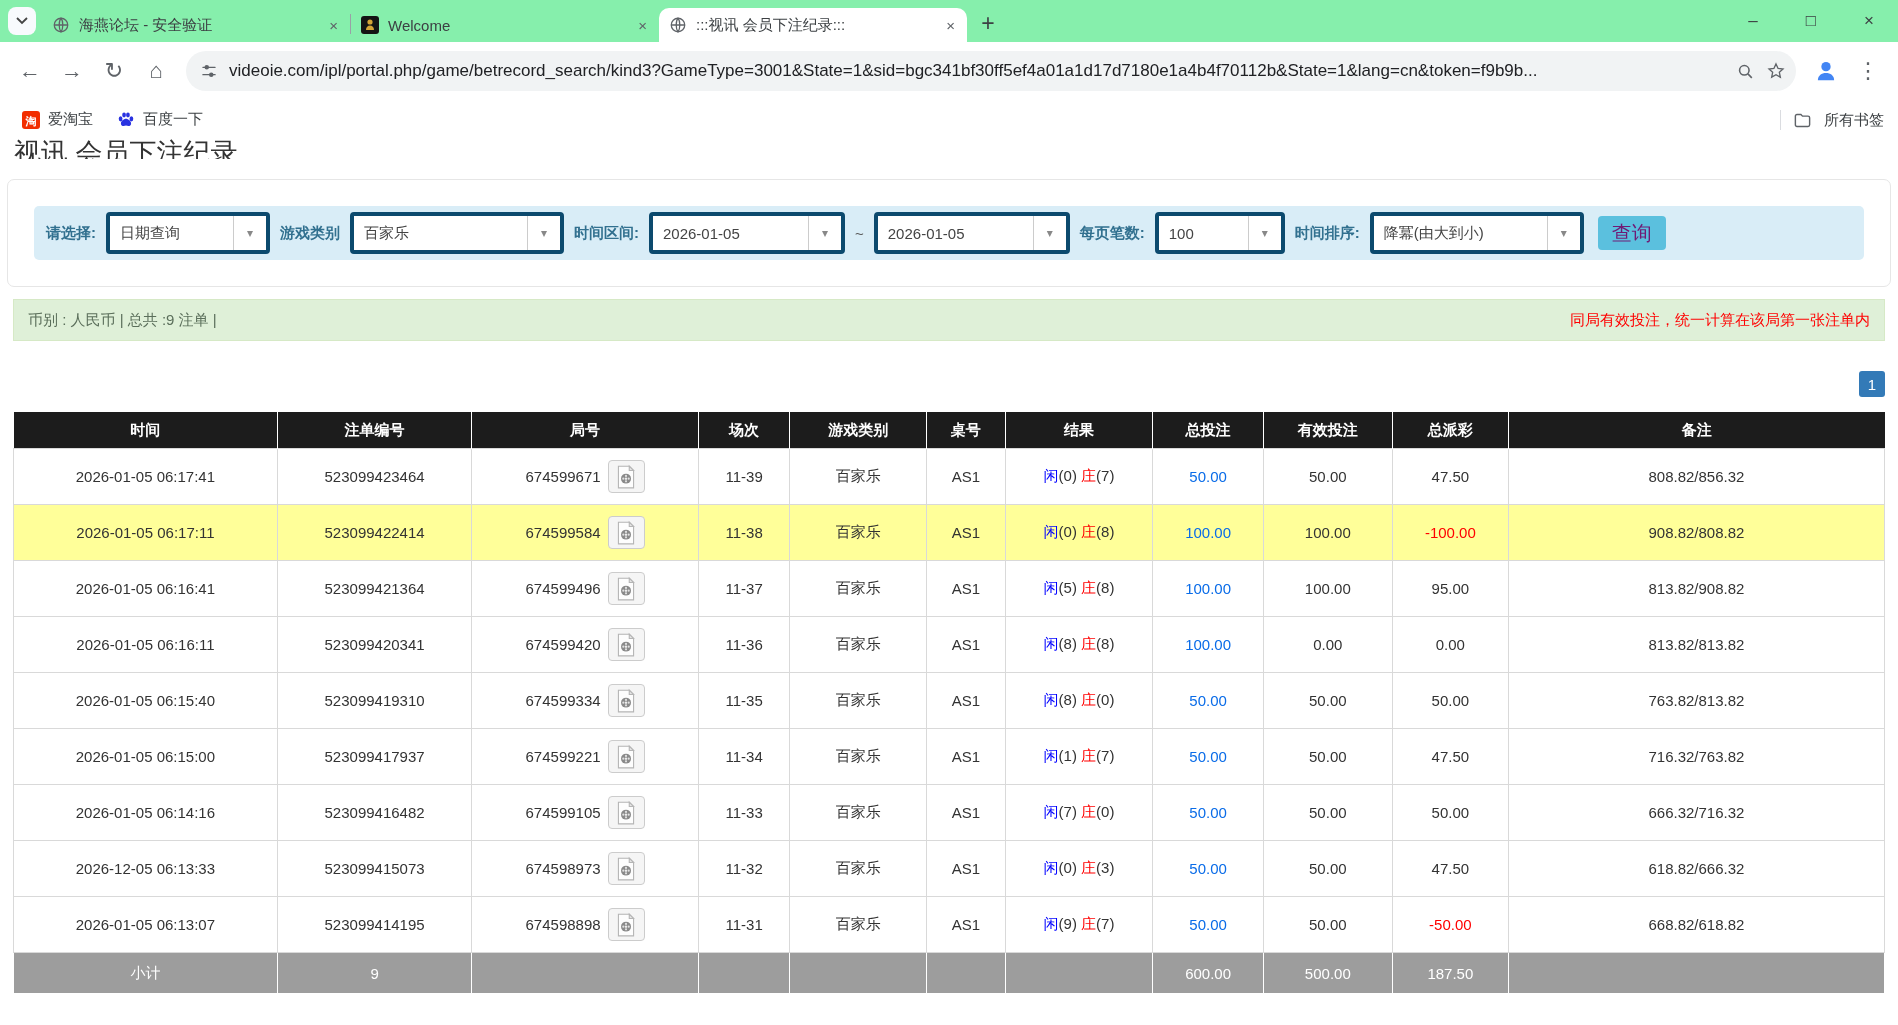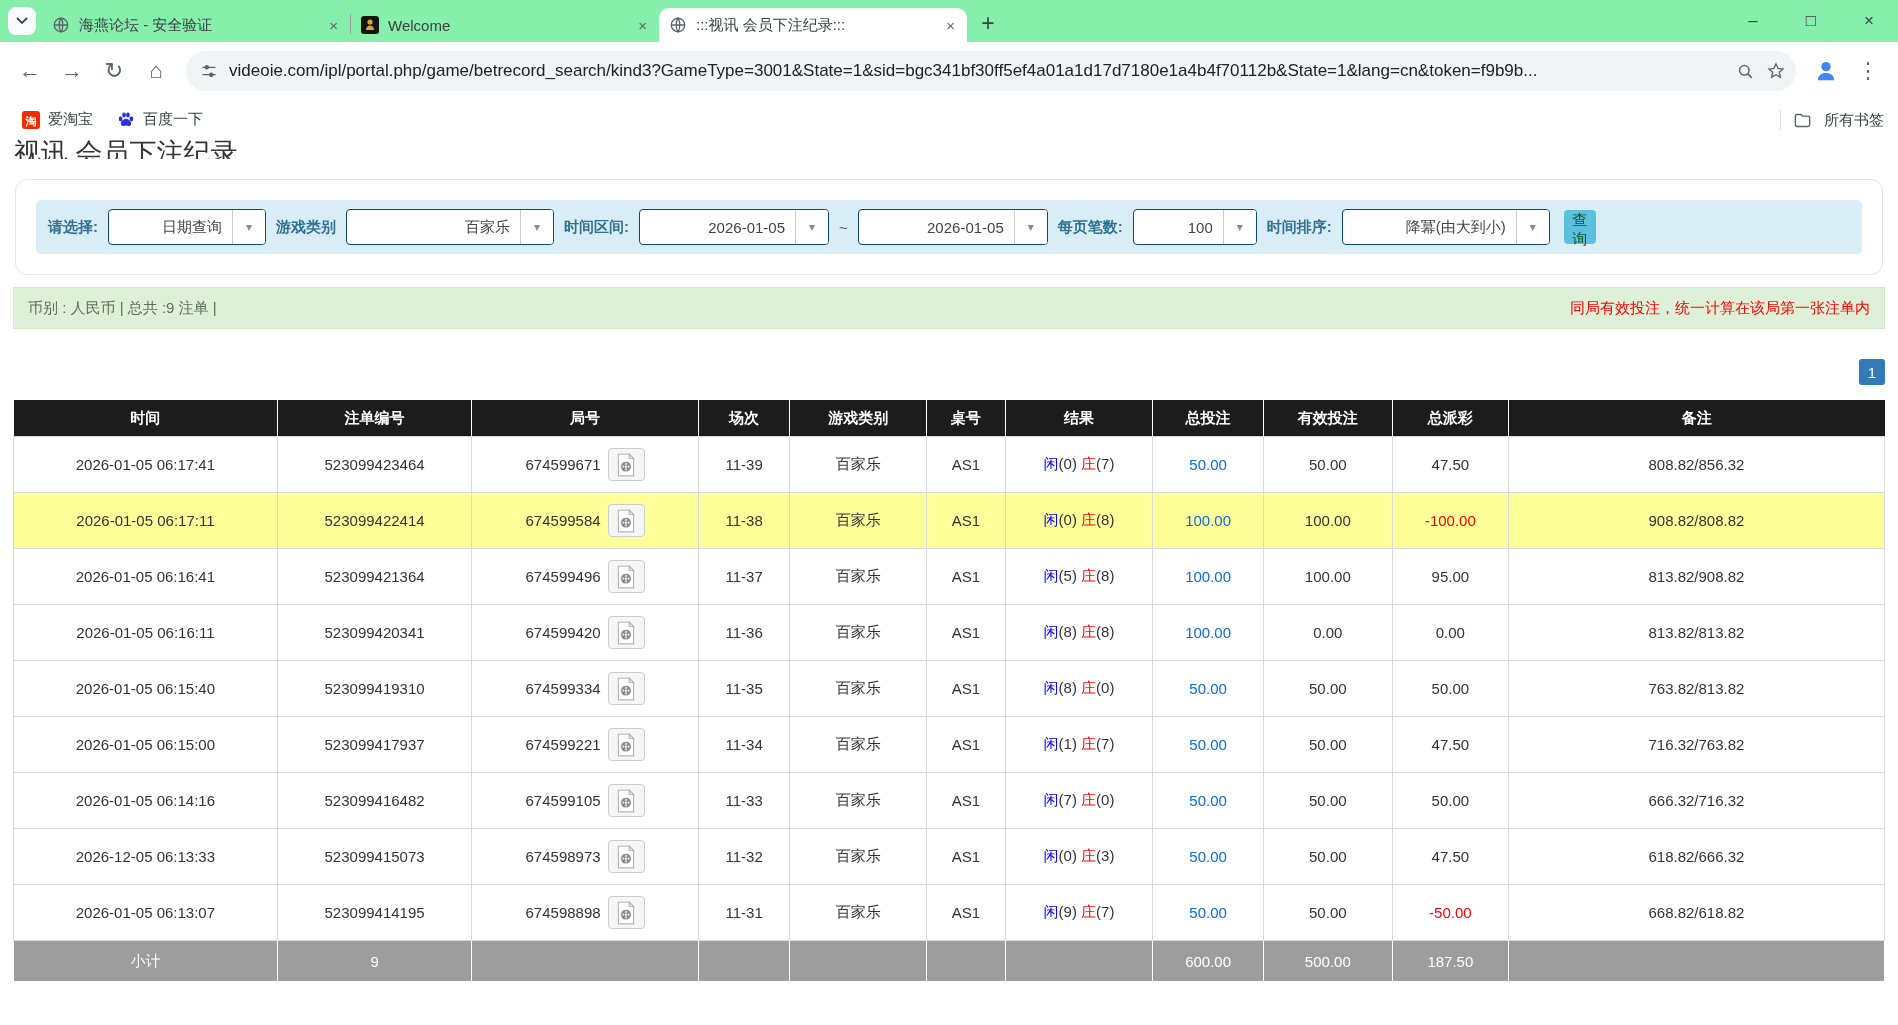--- a/index.html
+++ b/index.html
@@ -26,33 +26,33 @@
   .omnibox{flex:1;height:40px;background:#f1f3f4;border-radius:20px;display:flex;
     align-items:center;padding:0 10px 0 14px;margin:0 8px;gap:11px;min-width:0;}
   .url{flex:1;font-size:17px;color:#202124;white-space:nowrap;overflow:hidden;}
   .bookmarksbar{height:39px;display:flex;align-items:center;padding:0 10px 0 12px;gap:4px;
     font-size:15px;color:#3c4043;}
   .bm{display:flex;align-items:center;gap:8px;padding:0 10px;}
   .bm-right{margin-left:auto;display:flex;align-items:flex-end;gap:12px;padding-right:4px;}
   .bm-divider{width:1px;height:20px;background:#dadce0;}
   
   .page-title{height:20px;overflow:hidden;font-size:27px;line-height:28px;color:#333;margin:0 0 0 14px;}
-  .filter-panel{margin:20px 15px 0;border:1px solid #e6e6e6;border-radius:12px;padding:20px;}
+  .filter-panel{margin:20px 7px 0;border:1px solid #e6e6e6;border-radius:7px;padding:26px;}
   .filter-bar{background:#d9edf7;border-radius:5px;height:54px;display:flex;align-items:center;
     padding:0 12px;gap:10px;}
   .flabel{color:#31708f;font-weight:bold;font-size:15px;white-space:nowrap;}
-  .sel{background:#fff;border:1px solid #0c4a6e;border-radius:4px;height:34px;display:flex;
-    align-items:center;overflow:hidden;text-align:right;}
+  .sel{background:#fff;border:4px solid #0c4a6e;border-radius:4px;height:34px;display:flex;
+    align-items:center;overflow:hidden;}
   .sel-val{padding:0 10px;font-size:15px;color:#444;flex:1;white-space:nowrap;}
   .sel-arrow{width:32px;align-self:stretch;border-left:1px solid #ccc;display:flex;
     align-items:center;justify-content:center;color:#888;font-size:12px;background:#fff;}
   .w1{width:156px}.w2{width:206px}.w3{width:188px}.w4{width:122px}.w5{width:206px}
   .tilde{color:#555;font-size:15px;}
-  .query-btn{background:#5bc0de;color:#14532d;border:none;border-radius:4px;height:34px;width:32px;
-    font-size:15px;margin-left:4px;font-family:inherit;}
+  .query-btn{background:#5bc0de;color:#701a75;border:none;border-radius:4px;height:34px;width:68px;
+    font-size:20px;margin-left:4px;font-family:inherit;}
   .summary-bar{margin:12px 13px 0;background:#dff0d8;border:1px solid #d6e9c6;border-radius:0;
     height:40px;display:flex;align-items:center;justify-content:space-between;padding:0 14px;font-size:15px;}
   .sum-left{color:#5b6f5b;}
   .sum-right{color:#ff0000;}
   .pager{margin:0 13px;display:flex;justify-content:flex-end;}
   .pager.top{margin-top:30px;}
   .page-btn{min-width:26px;height:26px;background:#337ab7;color:#fff;border-radius:3px;
     display:flex;align-items:center;justify-content:center;font-size:15px;}
   table.bets{width:1872px;margin:15px 13px 0;border-collapse:collapse;font-size:15px;
     color:#333;table-layout:fixed;}

